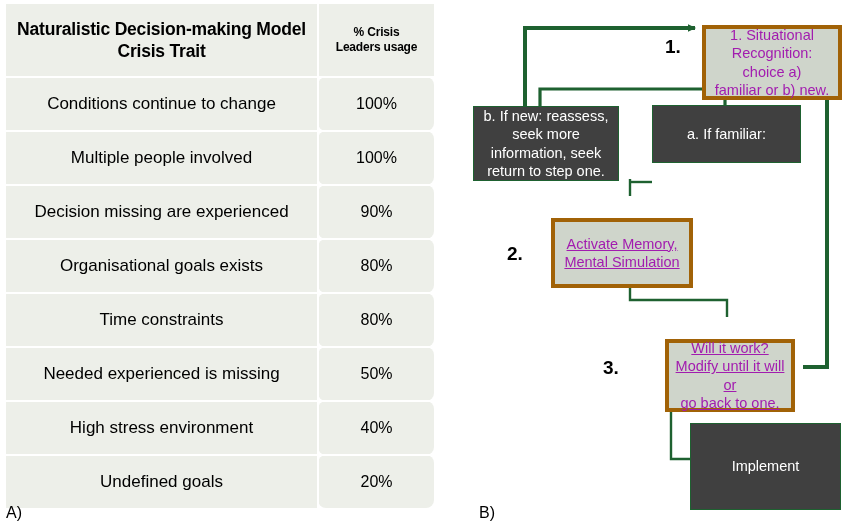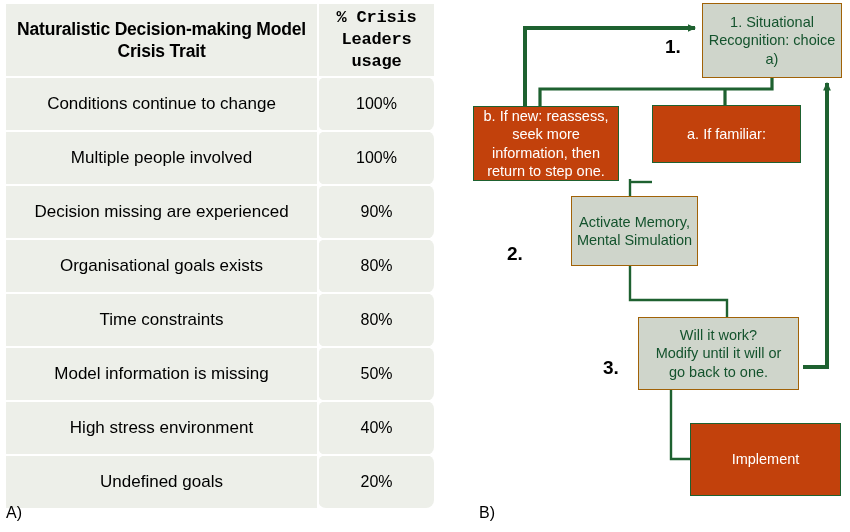--- a/index.html
+++ b/index.html
@@ -53,21 +53,21 @@
   .col-pct   { width: 116px; }
 
   th.hdr {
     height: 72px;
     font-size: 17.5px;
     font-weight: bold;
     text-align: center;
     line-height: 1.28;
     letter-spacing: -0.2px;
   }
-  th.hdr.hdr-pct { font-size: 17px; font-family: Liberation Mono, monospace; }
+  th.hdr.hdr-pct { font-size: 12px; }
 
   td.trait {
     height: 52px;
     font-size: 17px;
     text-align: center;
     font-weight: normal;
     line-height: 1.2;
   }
   td.pct {
     height: 52px;
@@ -107,37 +107,38 @@
     display: flex;
     align-items: center;
     justify-content: center;
     text-align: center;
     font-size: 14.5px;
     line-height: 1.25;
     z-index: 3;
   }
   .node.gray {
     background: #cfd5cb;
-    color: #14532d;
-    border: 1px solid #a16207;
+    color: #a21caf;
+    border: 4px solid #a16207;
+    margin-top: 22px;
   }
   .node.green {
-    background: #c2410c;
+    background: #404040;
     color: #ffffff;
     border: 1px solid #1e6130;
   }
   .node .txt { display: block; width: 100%; padding: 0 4px; }
 
   
   #node-situational { left: 247px; top: 3px;   width: 140px; height: 75px; }
   #node-if-new      { left: 18px;  top: 106px; width: 146px; height: 75px; }
   #node-if-familiar { left: 197px; top: 105px; width: 149px; height: 58px; }
-  #node-activate    { left: 116px; top: 196px; width: 127px; height: 70px; }
-  #node-will-work   { left: 183px; top: 317px; width: 161px; height: 73px; }
-  #node-implement   { left: 235px; top: 423px; width: 151px; height: 73px; }
+  #node-activate    { left: 96px; top: 196px; width: 142px; height: 70px; text-decoration: underline; }
+  #node-will-work   { left: 210px; top: 317px; width: 130px; height: 73px; text-decoration: underline; }
+  #node-implement   { left: 235px; top: 423px; width: 151px; height: 87px; }
 
   .step-num {
     position: absolute;
     font-size: 19px;
     font-weight: bold;
     color: #000000;
     z-index: 4;
   }
   #step-1 { left: 210px; top: 36px; }
   #step-2 { left: 52px;  top: 243px; }
@@ -188,21 +189,21 @@
         </tr>
         <tr>
           <td class="trait">Organisational goals exists</td>
           <td class="pct">80%</td>
         </tr>
         <tr>
           <td class="trait">Time constraints</td>
           <td class="pct">80%</td>
         </tr>
         <tr>
-          <td class="trait">Model information is missing</td>
+          <td class="trait">Needed experienced is missing</td>
           <td class="pct">50%</td>
         </tr>
         <tr>
           <td class="trait">High stress environment</td>
           <td class="pct">40%</td>
         </tr>
         <tr>
           <td class="trait">Undefined goals</td>
           <td class="pct">20%</td>
         </tr>
@@ -232,28 +233,29 @@
 
       <path d="M 348,367 L 372,367 L 372,83" fill="none" stroke="#1e6130" stroke-width="4" marker-end="url(#arrowGreen)"></path>
 
       <path d="M 216,390 L 216,459 L 235,459" fill="none" stroke="#1e6130" stroke-width="2.4"></path>
     </svg>
 
     <div class="node gray" id="node-situational">
       <span class="txt">
         <span>1. Situational</span><br>
         <span>Recognition: choice a)</span><br>
+        <span>familiar or b) new.</span>
       </span>
     </div>
 
     <div class="node green" id="node-if-new">
       <span class="txt">
         <span>b. If new: reassess,</span><br>
         <span>seek more</span><br>
-        <span>information, then</span><br>
+        <span>information, seek</span><br>
         <span>return to step one.</span>
       </span>
     </div>
 
     <div class="node green" id="node-if-familiar">
       <span class="txt">a. If familiar:</span>
     </div>
 
     <div class="node gray" id="node-activate">
       <span class="txt">

